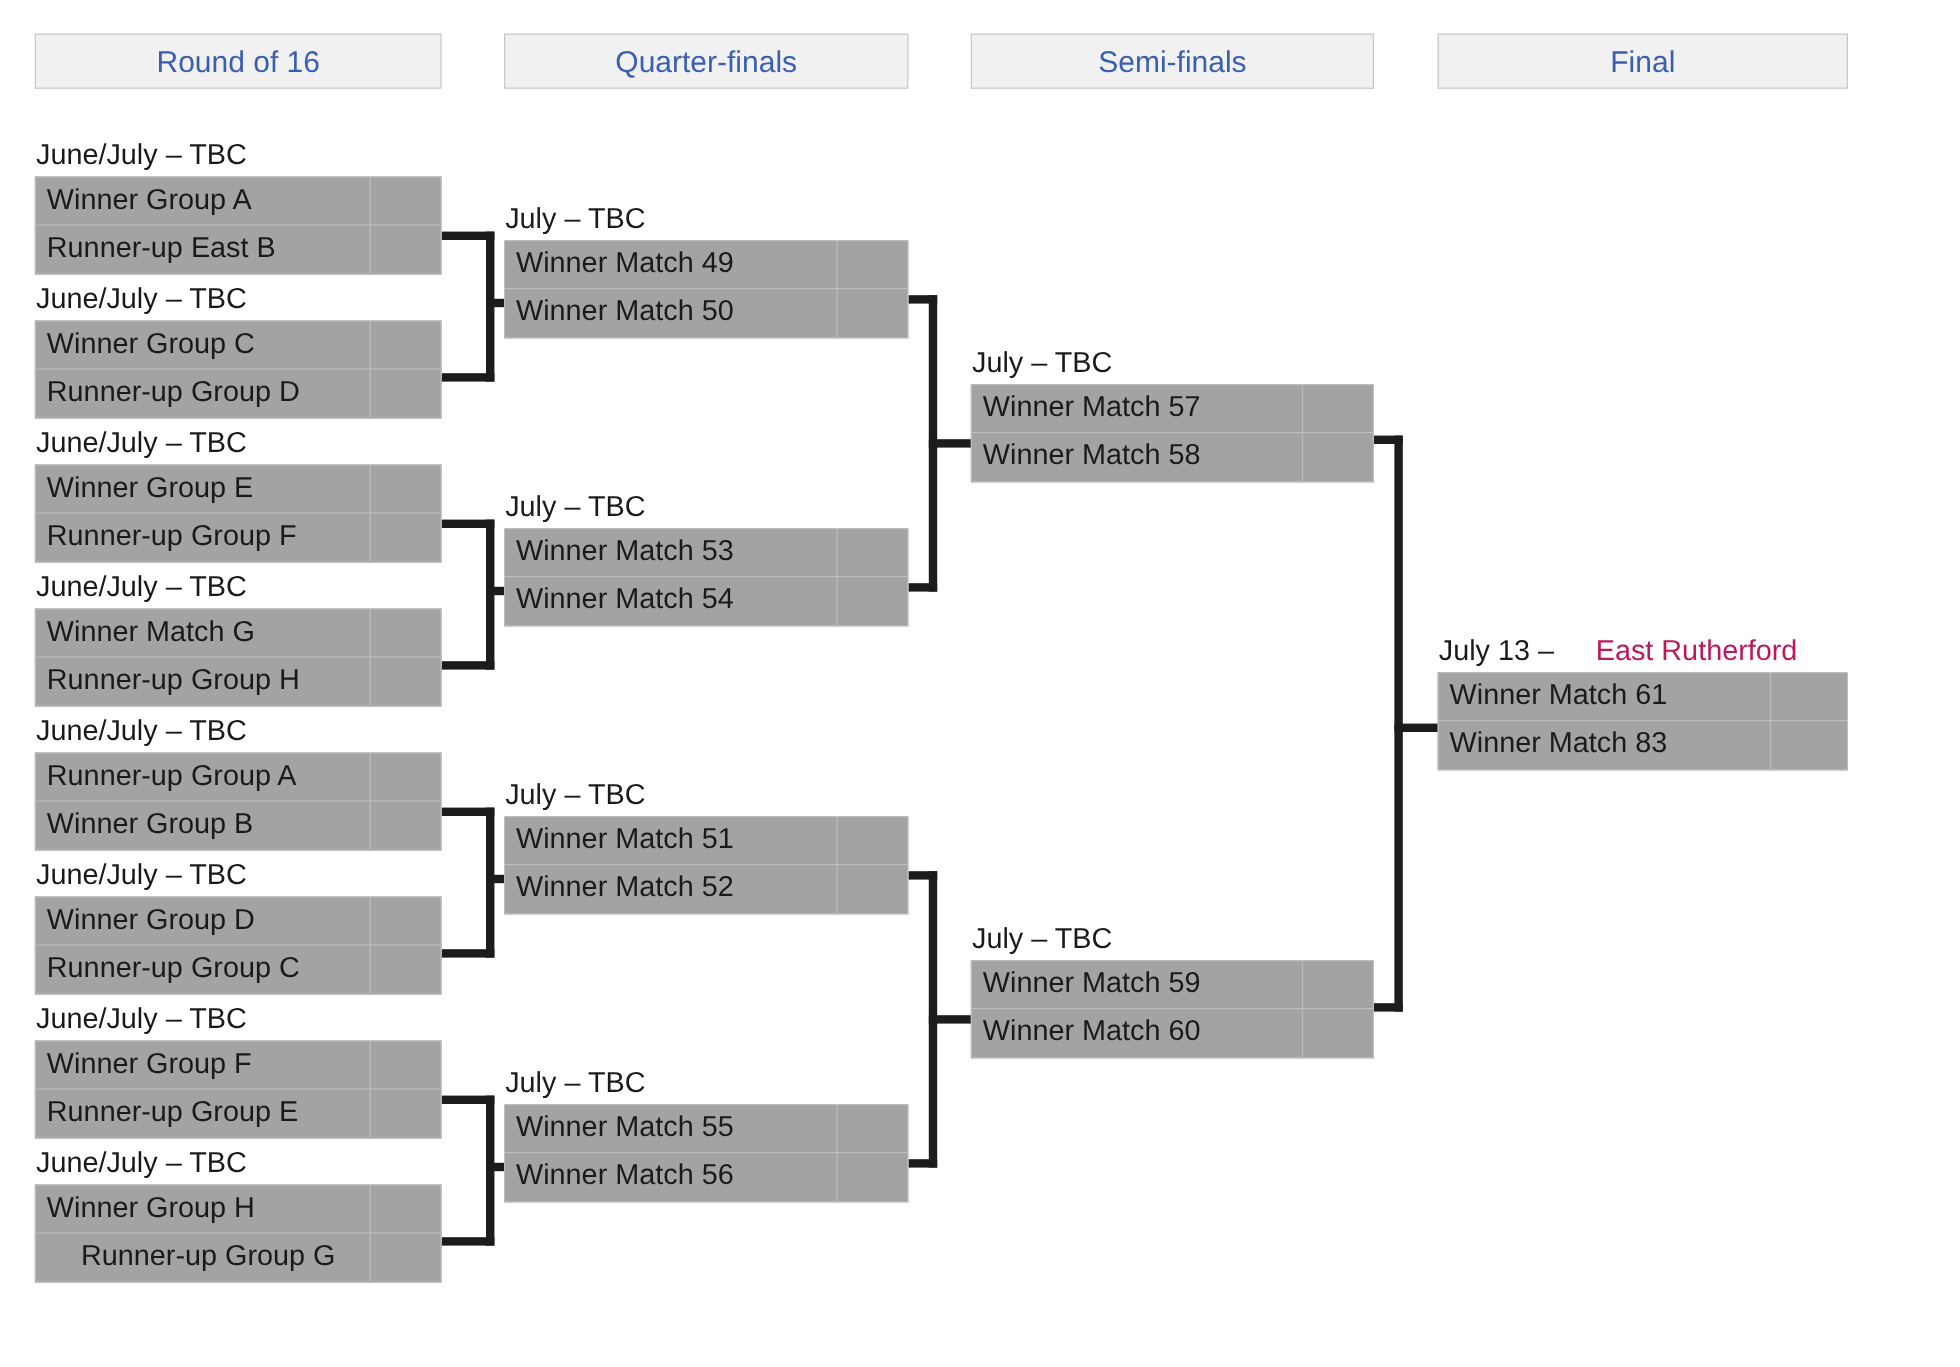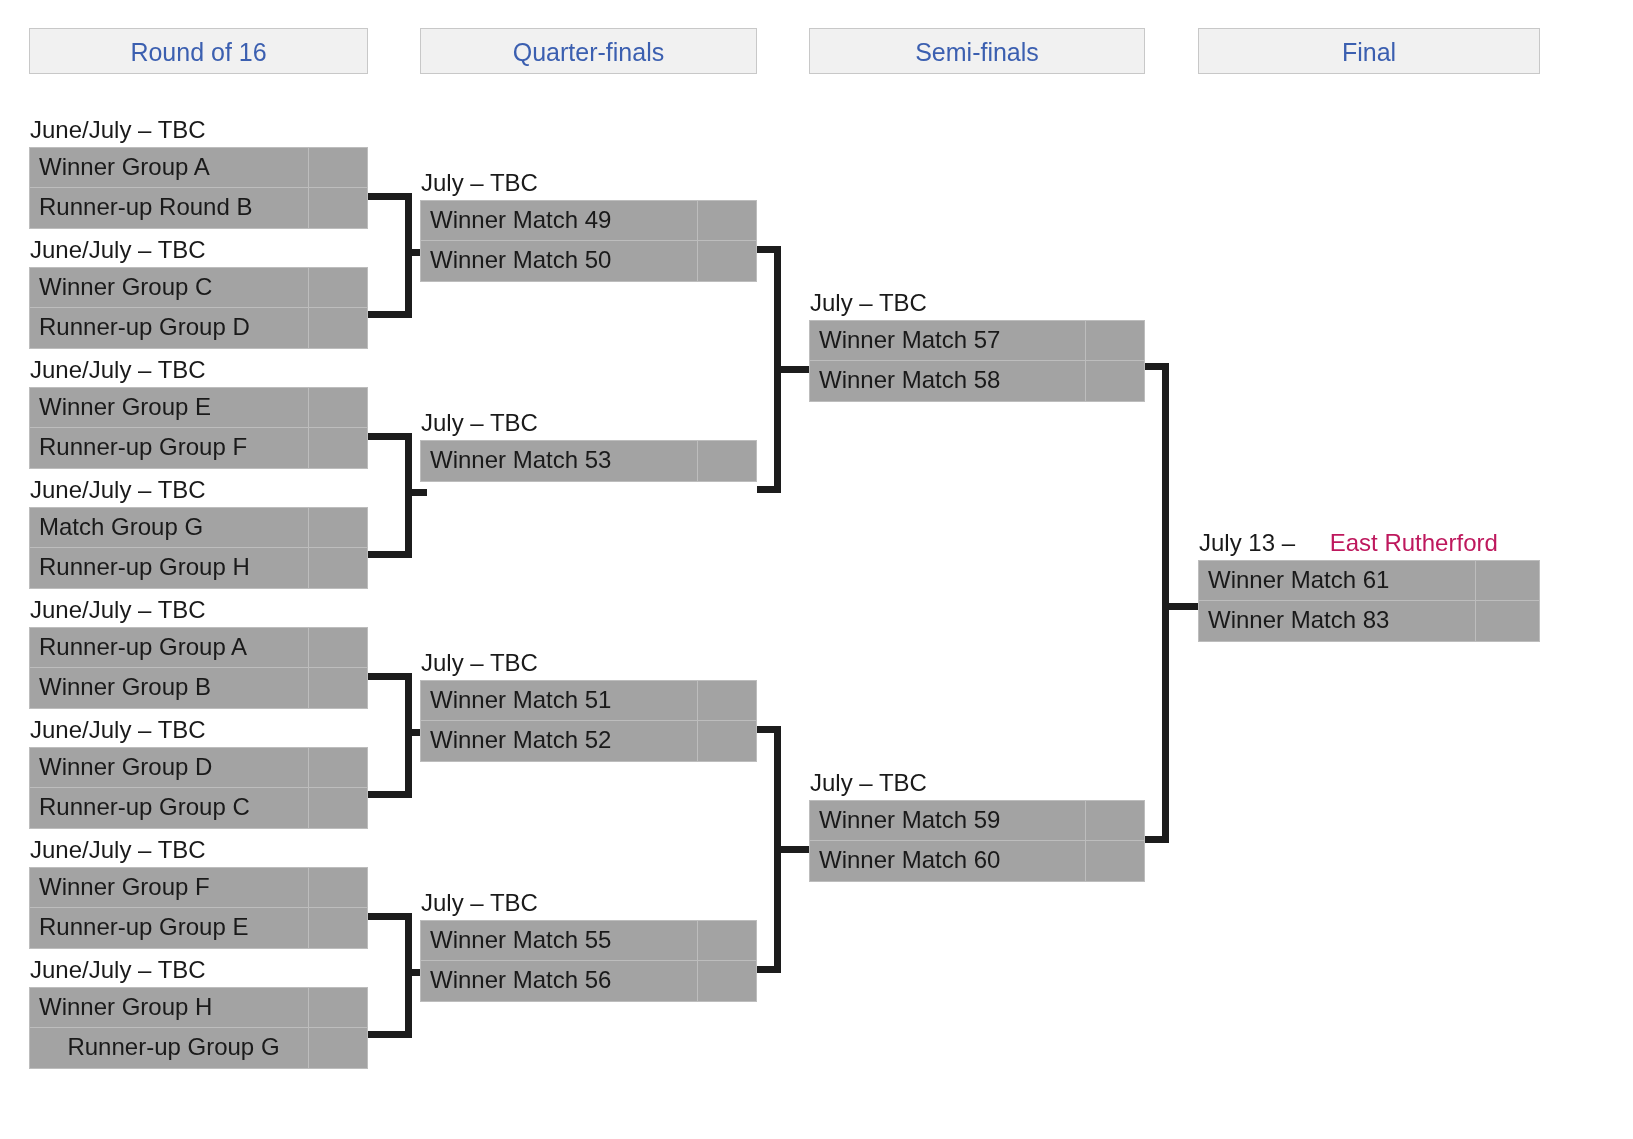--- a/index.html
+++ b/index.html
@@ -115,21 +115,21 @@
     <div class="conn conn-v" style="left: 1162px; top: 363px; height: 480px;"></div>
     <div class="conn conn-h" style="left: 1162px; top: 603px; width: 42px;"></div>
     <div class="match" style="left: 29px; top: 147px; width: 339px;">
       <div class="match-date">June/July – TBC</div>
       <div class="match-table">
         <div class="match-row">
           <div class="team-cell" style="width: 279px; flex: 0 0 279px;">Winner Group A</div>
           <div class="score-cell"></div>
         </div>
         <div class="match-row">
-          <div class="team-cell" style="width: 279px; flex: 0 0 279px;">Runner-up Round B</div>
+          <div class="team-cell" style="width: 279px; flex: 0 0 279px;">Runner-up East B</div>
           <div class="score-cell"></div>
         </div>
       </div>
     </div>
     <div class="match" style="left: 29px; top: 267px; width: 339px;">
       <div class="match-date">June/July – TBC</div>
       <div class="match-table">
         <div class="match-row">
           <div class="team-cell" style="width: 279px; flex: 0 0 279px;">Winner Group C</div>
           <div class="score-cell"></div>
@@ -150,21 +150,21 @@
         <div class="match-row">
           <div class="team-cell" style="width: 279px; flex: 0 0 279px;">Runner-up Group F</div>
           <div class="score-cell"></div>
         </div>
       </div>
     </div>
     <div class="match" style="left: 29px; top: 507px; width: 339px;">
       <div class="match-date">June/July – TBC</div>
       <div class="match-table">
         <div class="match-row">
-          <div class="team-cell" style="width: 279px; flex: 0 0 279px;">Match Group G</div>
+          <div class="team-cell" style="width: 279px; flex: 0 0 279px;">Winner Match G</div>
           <div class="score-cell"></div>
         </div>
         <div class="match-row">
           <div class="team-cell" style="width: 279px; flex: 0 0 279px;">Runner-up Group H</div>
           <div class="score-cell"></div>
         </div>
       </div>
     </div>
     <div class="match" style="left: 29px; top: 627px; width: 339px;">
       <div class="match-date">June/July – TBC</div>
@@ -229,20 +229,24 @@
           <div class="team-cell" style="width: 277px; flex: 0 0 277px;">Winner Match 50</div>
           <div class="score-cell"></div>
         </div>
       </div>
     </div>
     <div class="match" style="left: 420px; top: 440px; width: 337px;">
       <div class="match-date">July – TBC</div>
       <div class="match-table">
         <div class="match-row">
           <div class="team-cell" style="width: 277px; flex: 0 0 277px;">Winner Match 53</div>
+          <div class="score-cell"></div>
+        </div>
+        <div class="match-row">
+          <div class="team-cell" style="width: 277px; flex: 0 0 277px;">Winner Match 54</div>
           <div class="score-cell"></div>
         </div>
       </div>
     </div>
     <div class="match" style="left: 420px; top: 680px; width: 337px;">
       <div class="match-date">July – TBC</div>
       <div class="match-table">
         <div class="match-row">
           <div class="team-cell" style="width: 277px; flex: 0 0 277px;">Winner Match 51</div>
           <div class="score-cell"></div>

